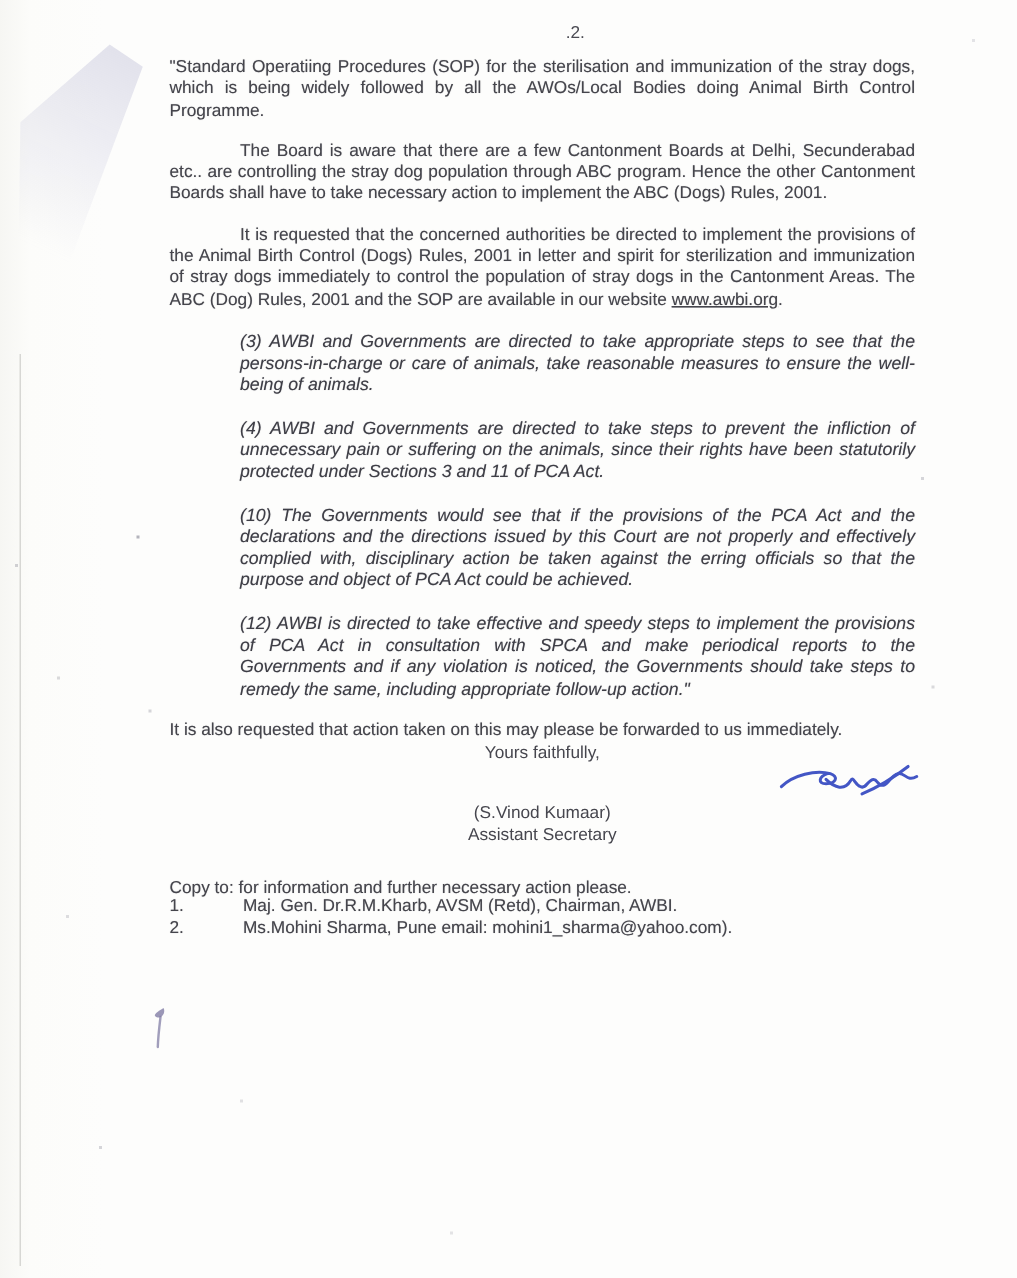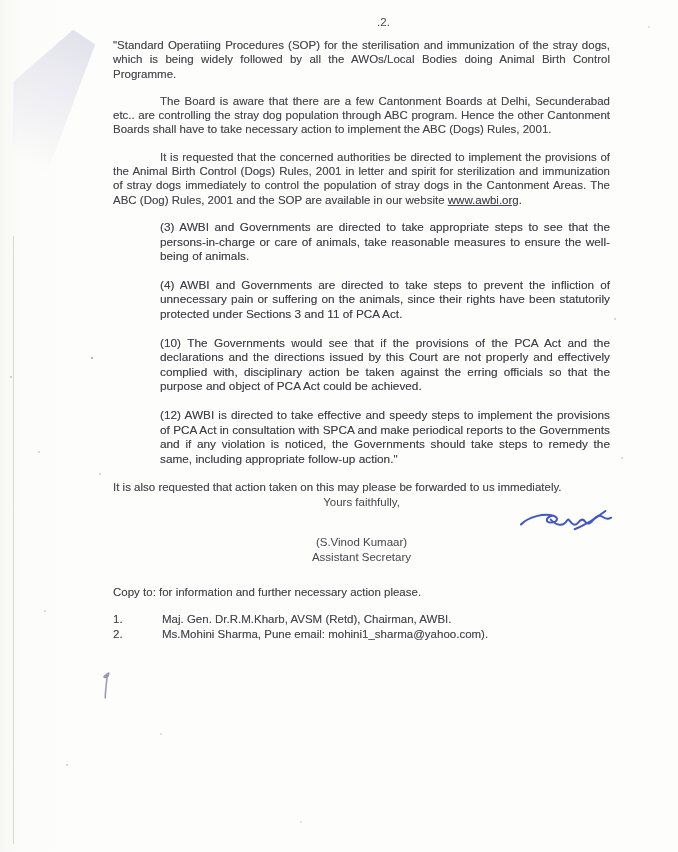--- a/index.html
+++ b/index.html
@@ -27,20 +27,21 @@
   }
   p.body {
     font-size: 11.5px;
     line-height: 14.3px;
     text-align: justify;
     margin: 0 0 13px 0;
     text-shadow: 0 0 0.6px rgba(70,70,78,0.45);
   }
   p.indent { text-indent: 47px; }
   p.quote {
+    font-style: italic;
     font-size: 11.8px;
     line-height: 14.6px;
     text-align: justify;
     margin: 0 0 14px 47px;
     color: #3e3e46;
     text-shadow: 0 0 0.6px rgba(60,60,70,0.45);
   }
   .link {
     text-decoration: underline;
     color: inherit;
@@ -51,21 +52,21 @@
     text-align: center;
     font-size: 11.5px;
     line-height: 14.8px;
     color: #46464e;
   }
   .signoff .sig-svg {
     display: block;
     margin: -1px -5px -2px auto;
   }
   .copy { margin-top: 21px; font-size: 11.5px; color: #45454c; }
-  .copy-heading { margin-bottom: 15px; text-shadow: 0 0 0.6px rgba(70,70,78,0.45); }
+  .copy-heading { text-shadow: 0 0 0.6px rgba(70,70,78,0.45); }
   .copy-row { display: flex; margin-bottom: 3px; text-shadow: 0 0 0.6px rgba(70,70,78,0.45); }
   .copy-row .num { width: 49px; flex: 0 0 49px; }
   
   .corner-shade {
     position: absolute;
     left: 4px; top: 26px;
     width: 96px; height: 185px;
     background: linear-gradient(205deg, rgba(198,198,220,0.55) 0%, rgba(205,205,224,0.25) 45%, rgba(210,210,226,0) 75%);
     clip-path: polygon(72% 2%, 95% 10%, 30% 100%, 8% 96%, 10% 30%);
     filter: blur(3px);

